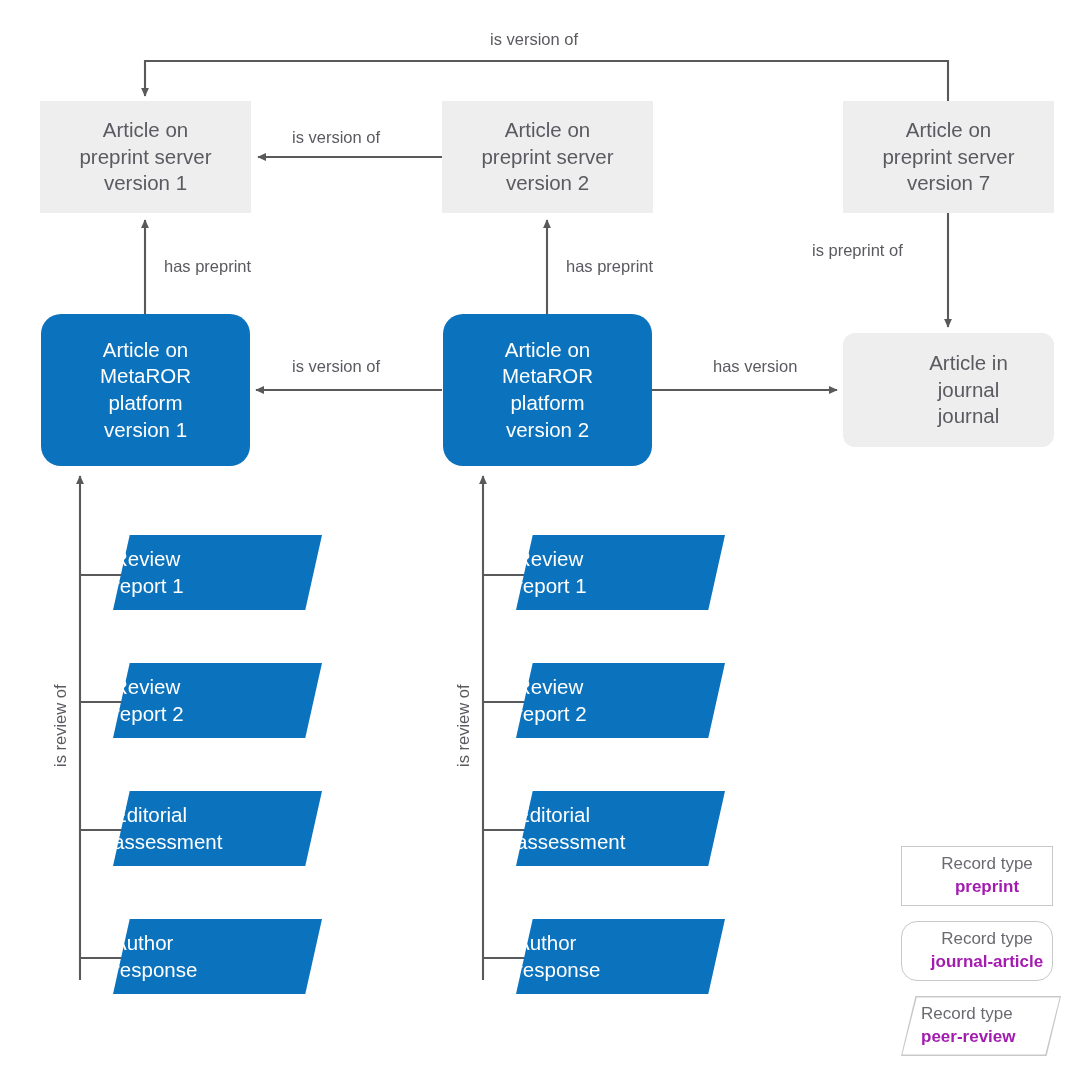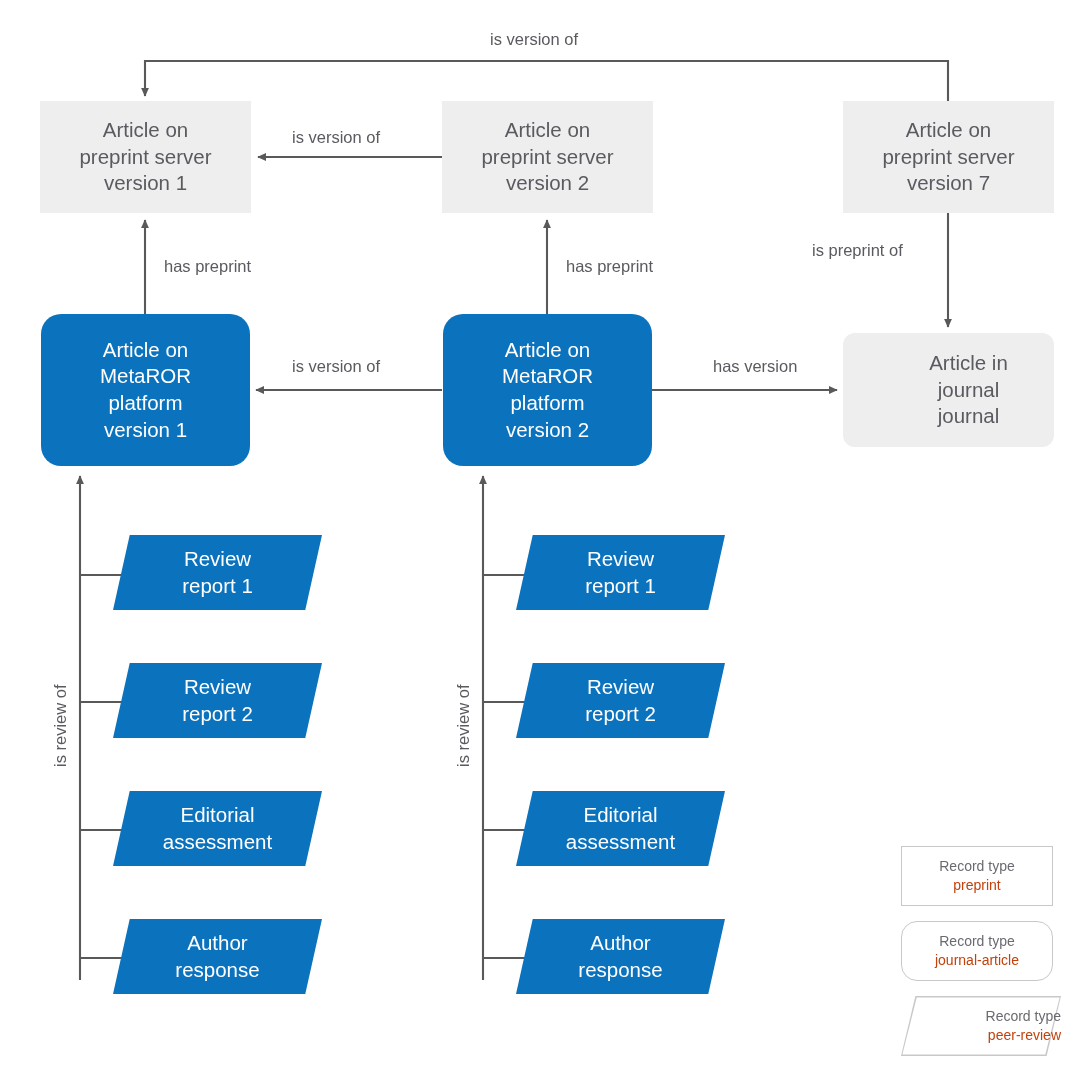--- a/index.html
+++ b/index.html
@@ -71,21 +71,21 @@
     position: absolute;
     left: 0; top: 0; right: 0; bottom: 0;
     background: #0b72bd;
     clip-path: polygon(8.0% 0%, 100% 0%, 92.0% 100%, 0% 100%);
     z-index: 0;
   }
   .node.review .para-text {
     position: relative;
     z-index: 1;
     width: 100%;
-    text-align: center;
+    text-align: left;
     line-height: 1.30;
     font-size: 20.5px;
   }
 
   .edge-label {
     position: absolute;
     font-size: 16.5px;
     color: #5a5a60;
     white-space: nowrap;
     line-height: 1;
@@ -97,26 +97,27 @@
 
   
   #legend { position: absolute; }
   .legend-item {
     position: absolute;
     box-sizing: border-box;
     display: flex;
     flex-direction: column;
     align-items: center;
     justify-content: center;
-    text-align: right;
-    font-size: 14px;
+    text-align: left;
+    font-size: 17px;
     color: #6a6a70;
     line-height: 1.35;
-  }
-  .legend-item .lg-strong { font-weight: normal; color: #c2410c; }
+    padding-left: 20px;
+  }
+  .legend-item .lg-strong { font-weight: bold; color: #a21caf; }
   .legend-item.shape-rect {
     background: #ffffff;
     border: 1.3px solid #c8c8c8;
     border-radius: 0;
   }
   .legend-item.shape-round {
     background: #ffffff;
     border: 1.3px solid #c8c8c8;
     border-radius: 16px;
   }

